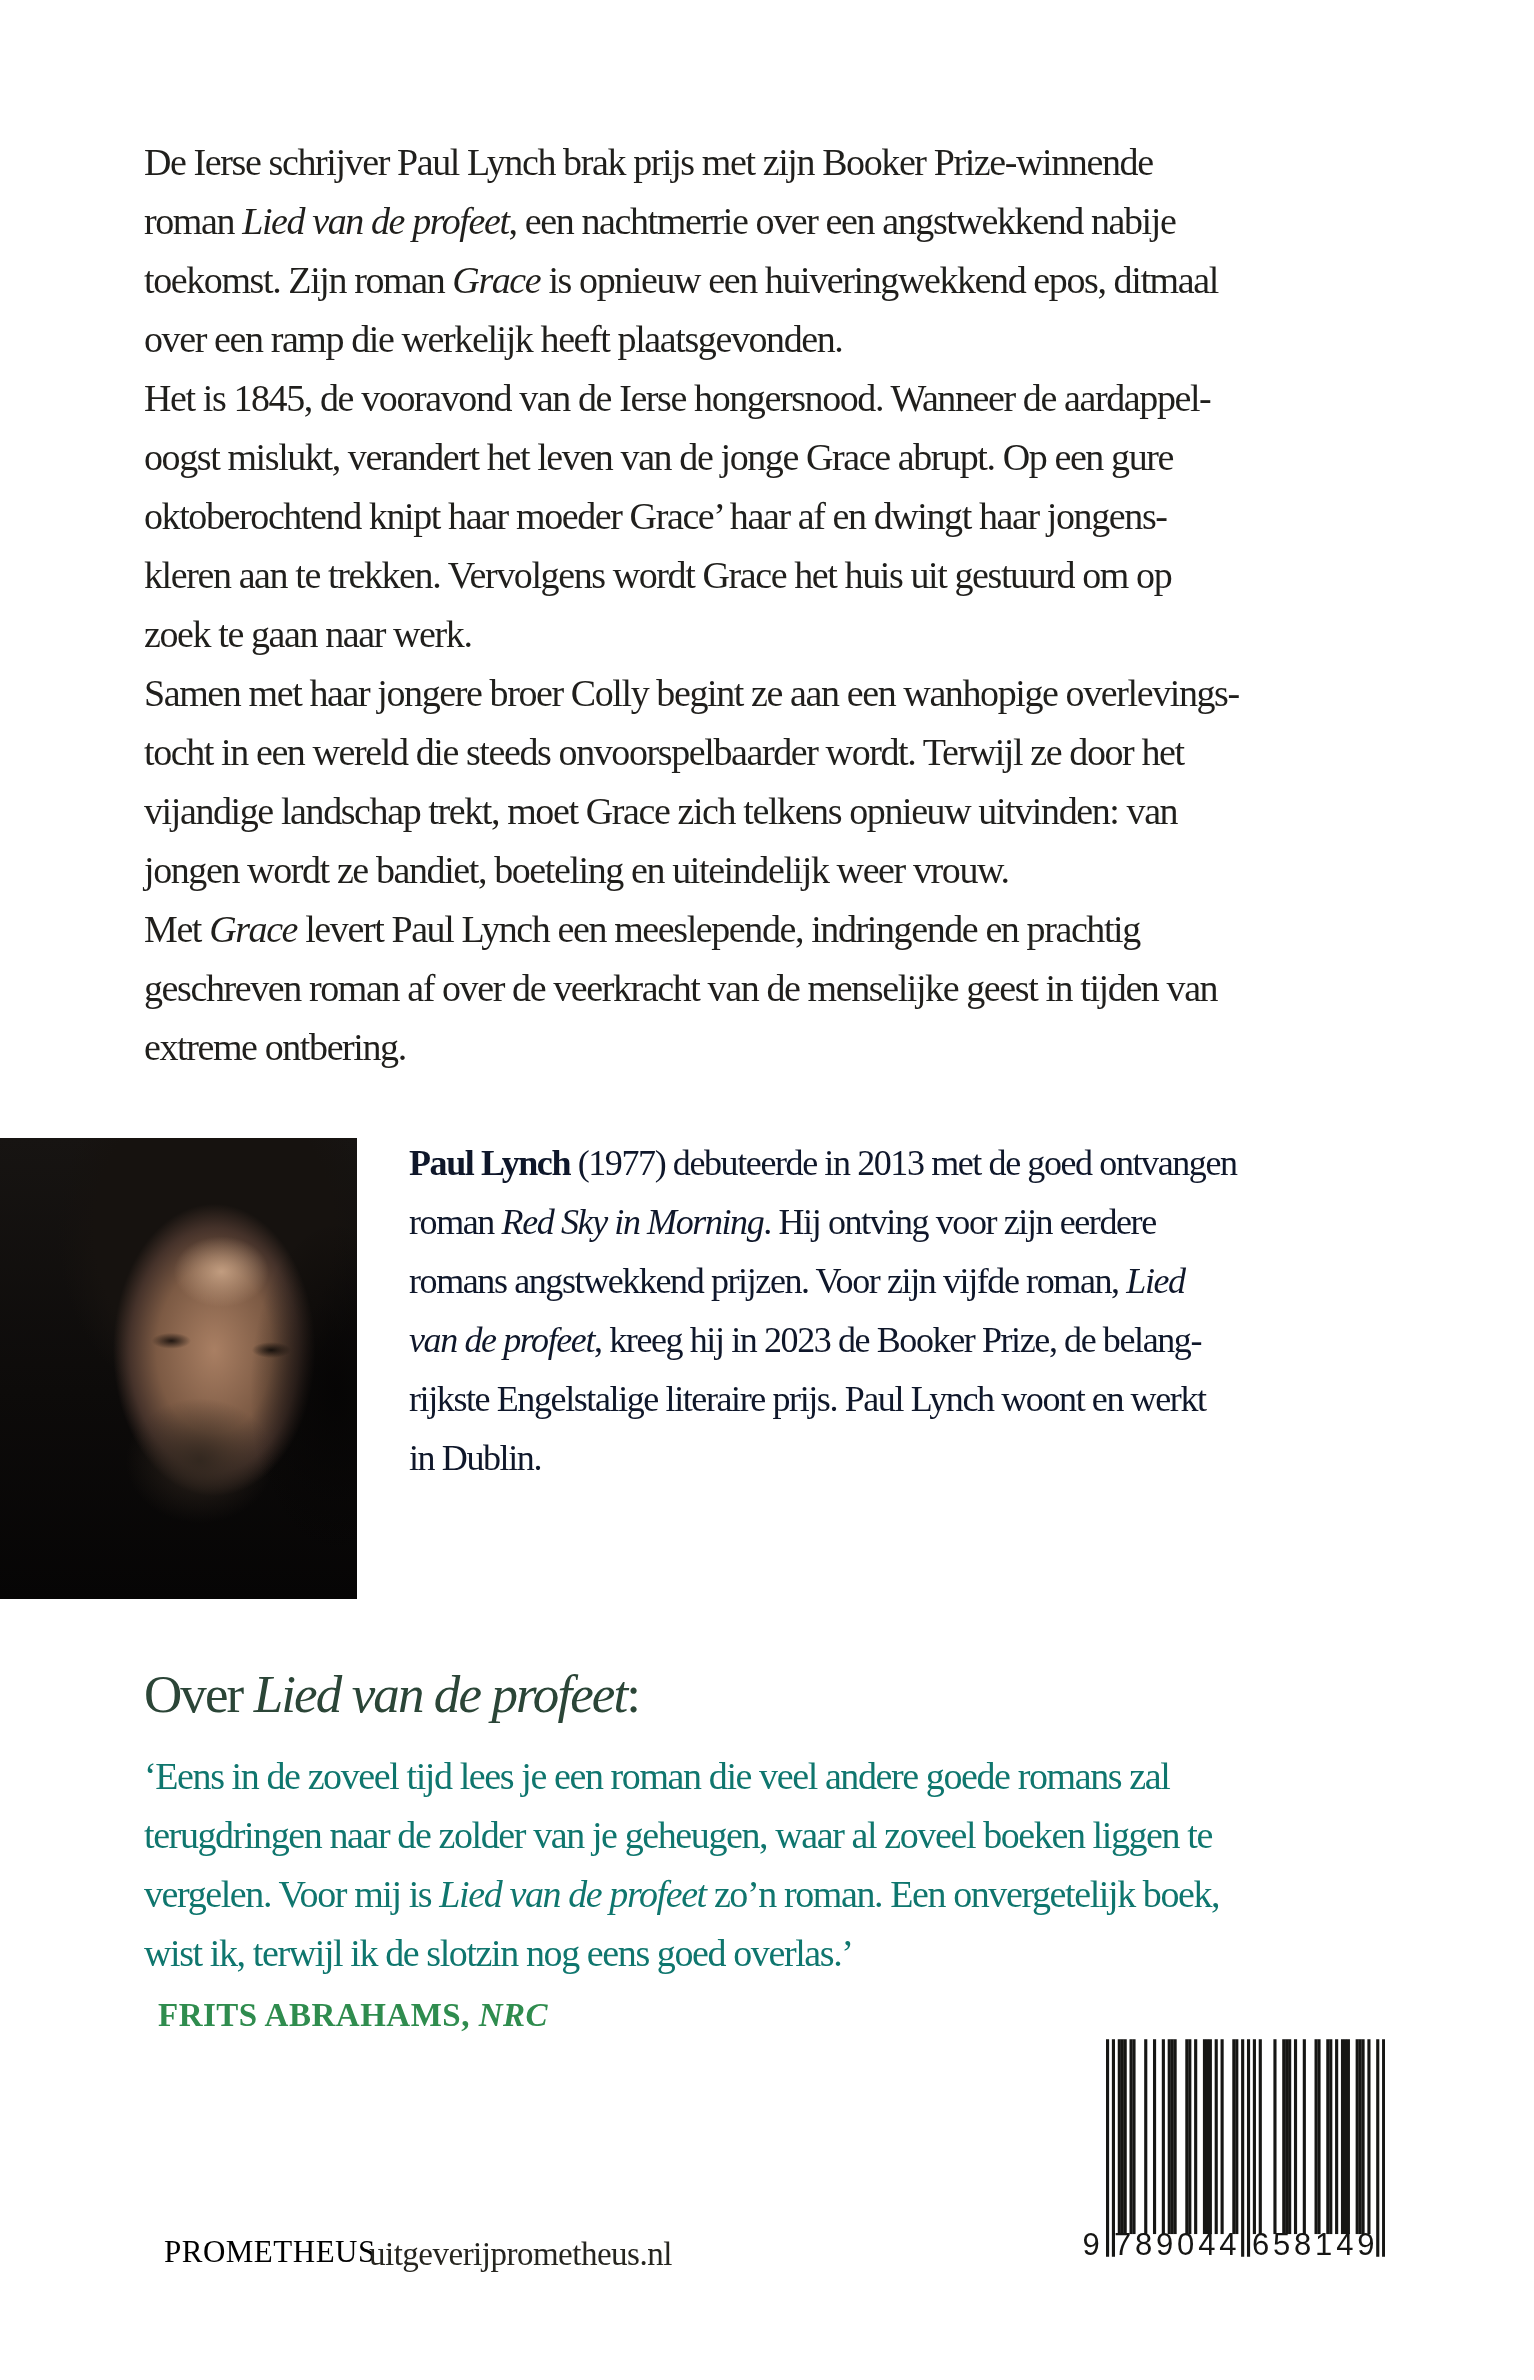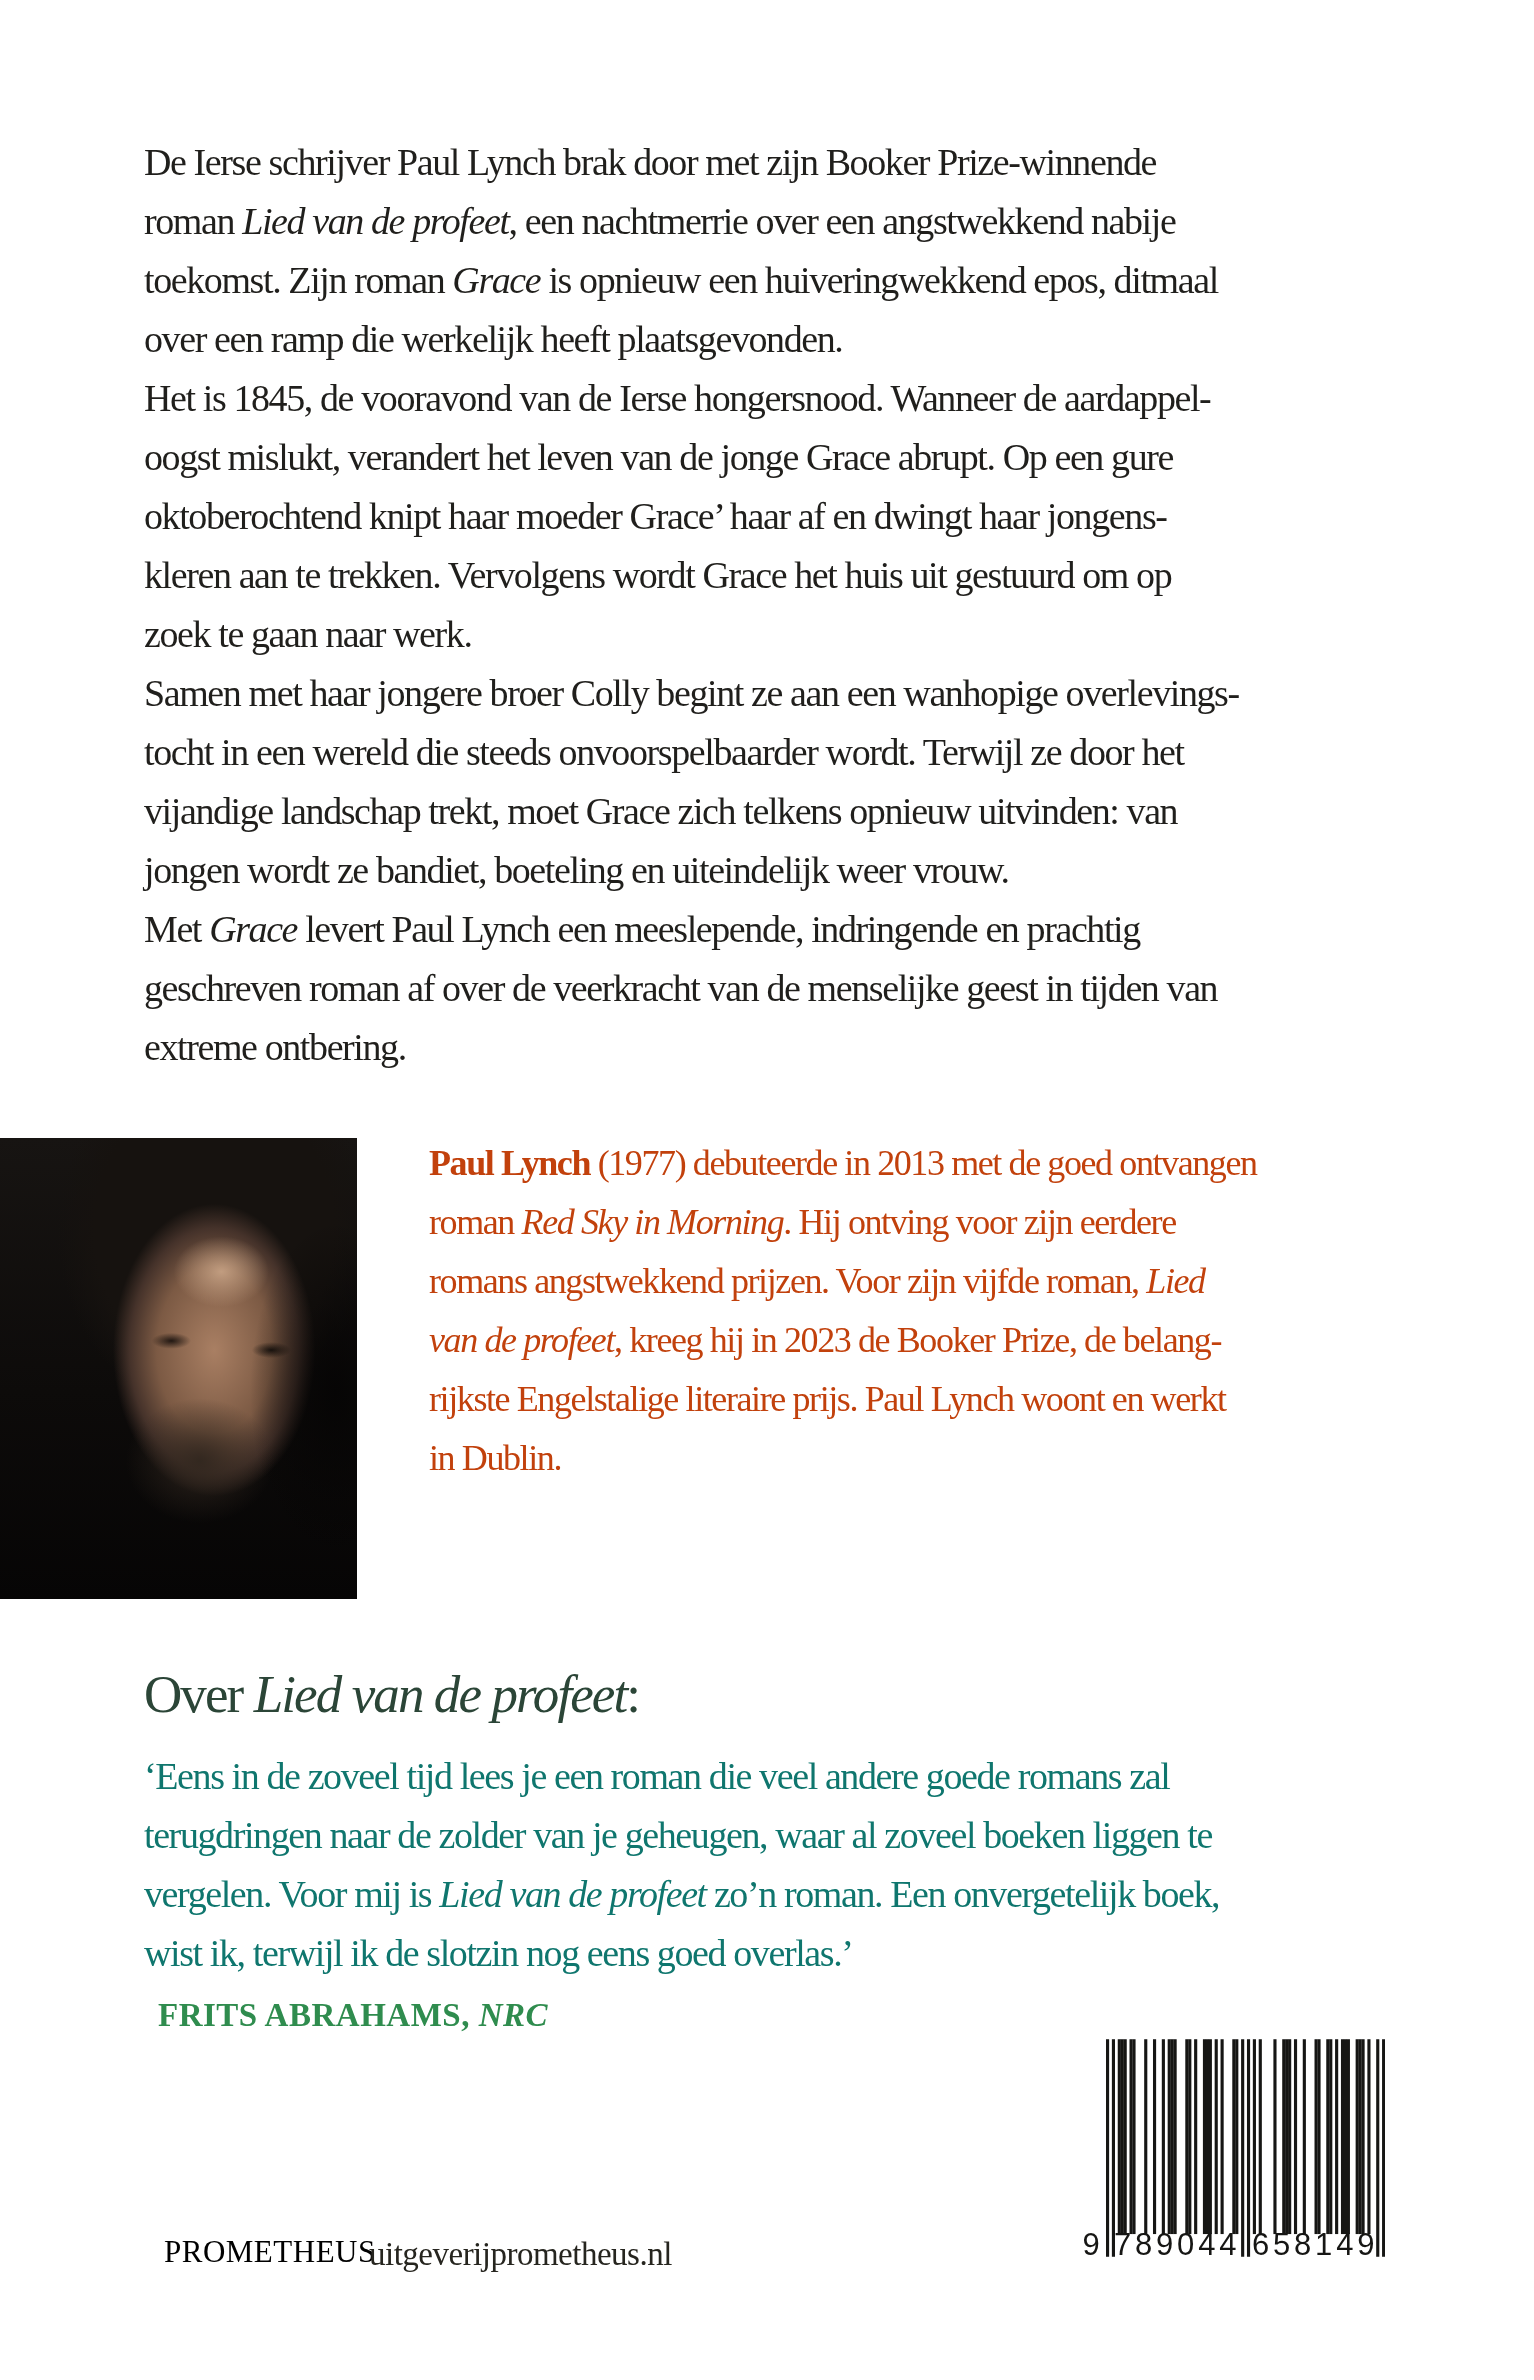--- a/index.html
+++ b/index.html
@@ -28,22 +28,21 @@
       radial-gradient(ellipse 28px 11.4px at 76% 46%, rgba(10,8,6,.85), rgba(10,8,6,0) 70%),
       radial-gradient(ellipse 66px 49px at 62% 29%, rgba(205,168,138,.85), rgba(205,168,138,0) 72%),
       radial-gradient(ellipse 95px 80px at 56% 70%, rgba(48,38,30,.92), rgba(48,38,30,0) 78%),
       radial-gradient(ellipse 128px 185px at 60% 46%, #a97f63, #7c5a44 45%, #45322a 66%, rgba(30,22,18,0) 79%),
       radial-gradient(ellipse 218px 256px at 60% 20%, #16120f 55%, rgba(22,18,15,0) 72%),
       linear-gradient(180deg, #171412 0%, #0d0b0a 55%, #060505 100%);
   }
   .bio{
     position:absolute;left:409px;top:1134px;
     font-size:36px;letter-spacing:-1.4px;
-    color:#c2410c;
-    margin-left:20px;
+    color:#0f172a;
   }
   .heading{
     position:absolute;left:144px;top:1659px;
     height:70px;line-height:70px;white-space:nowrap;
     font-size:53px;letter-spacing:-1.9px;
     color:#2b4537;
   }
   .quote{
     position:absolute;left:144px;top:1747px;
     font-size:38px;letter-spacing:-1.4px;
@@ -79,21 +78,21 @@
     height:38px;line-height:38px;
     font-size:33px;color:#26251f;letter-spacing:-0.5px;
   }
 </style>
 </head>
 <body>
 
 <div class="cover">
 
   <div class="blurb">
-      <div class="line"><span>De Ierse schrijver Paul Lynch brak door met zijn Booker Prize-winnende</span></div>
+      <div class="line"><span>De Ierse schrijver Paul Lynch brak prijs met zijn Booker Prize-winnende</span></div>
       <div class="line"><span>roman </span><span class="it">Lied van de profeet</span><span>, een nachtmerrie over een angstwekkend nabije</span></div>
       <div class="line"><span>toekomst. Zijn roman </span><span class="it">Grace</span><span> is opnieuw een huiveringwekkend epos, ditmaal</span></div>
       <div class="line"><span>over een ramp die werkelijk heeft plaatsgevonden.</span></div>
       <div class="line"><span>Het is 1845, de vooravond van de Ierse hongersnood. Wanneer de aardappel-</span></div>
       <div class="line"><span>oogst mislukt, verandert het leven van de jonge Grace abrupt. Op een gure</span></div>
       <div class="line"><span>oktoberochtend knipt haar moeder Grace’ haar af en dwingt haar jongens-</span></div>
       <div class="line"><span>kleren aan te trekken. Vervolgens wordt Grace het huis uit gestuurd om op</span></div>
       <div class="line"><span>zoek te gaan naar werk.</span></div>
       <div class="line"><span>Samen met haar jongere broer Colly begint ze aan een wanhopige overlevings-</span></div>
       <div class="line"><span>tocht in een wereld die steeds onvoorspelbaarder wordt. Terwijl ze door het</span></div>

